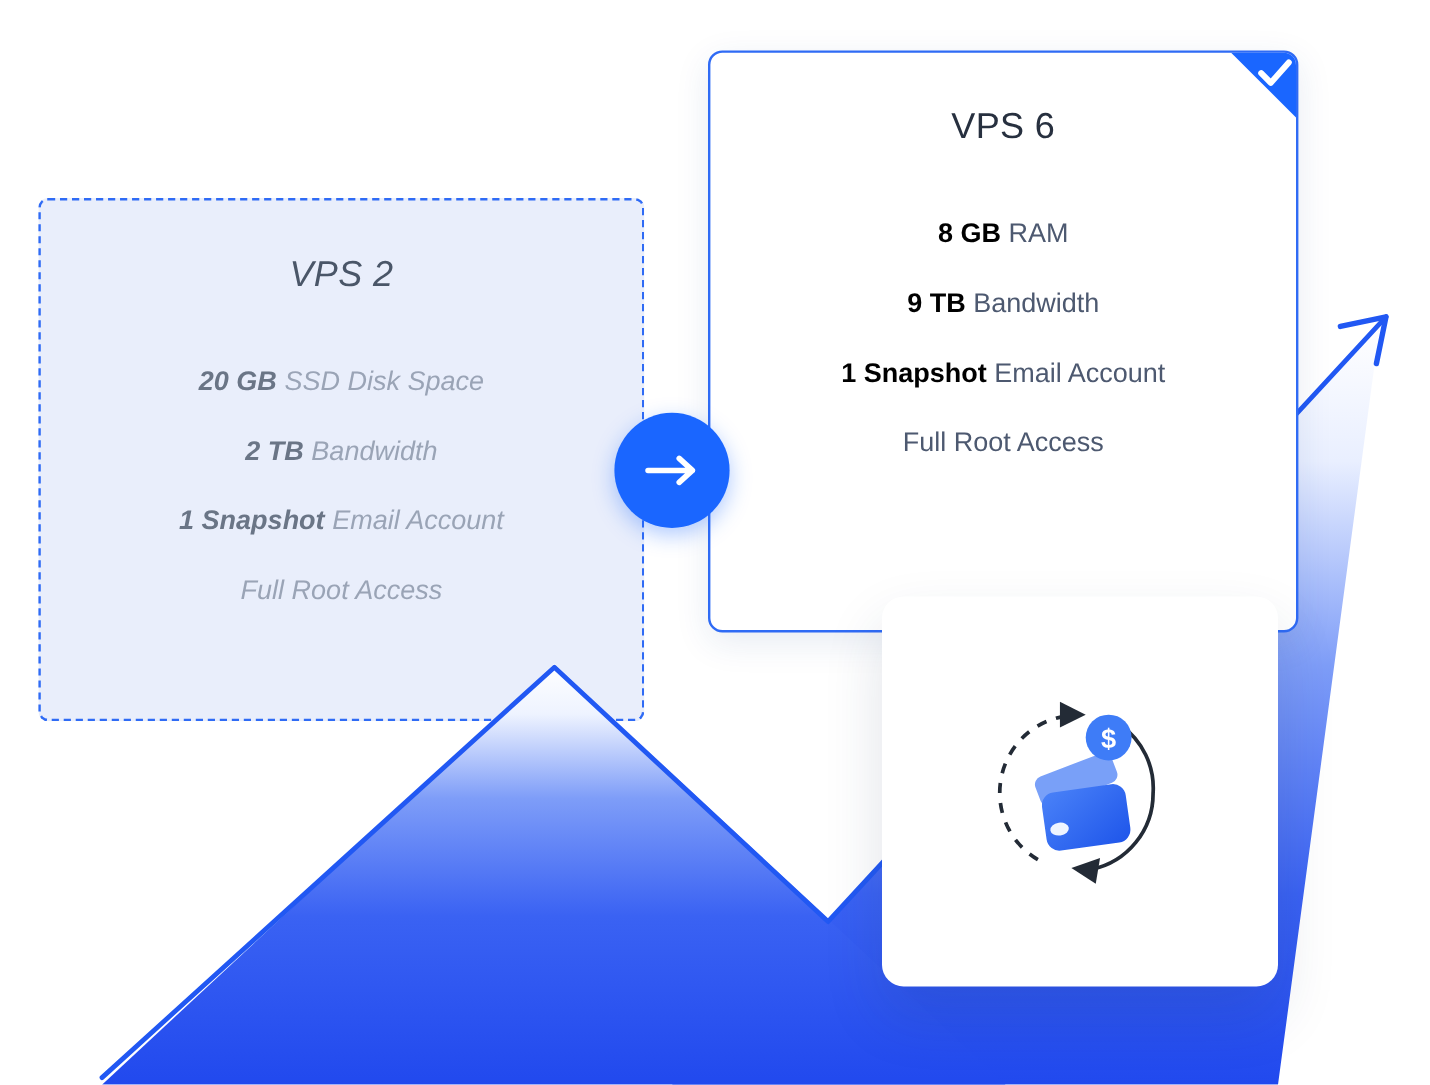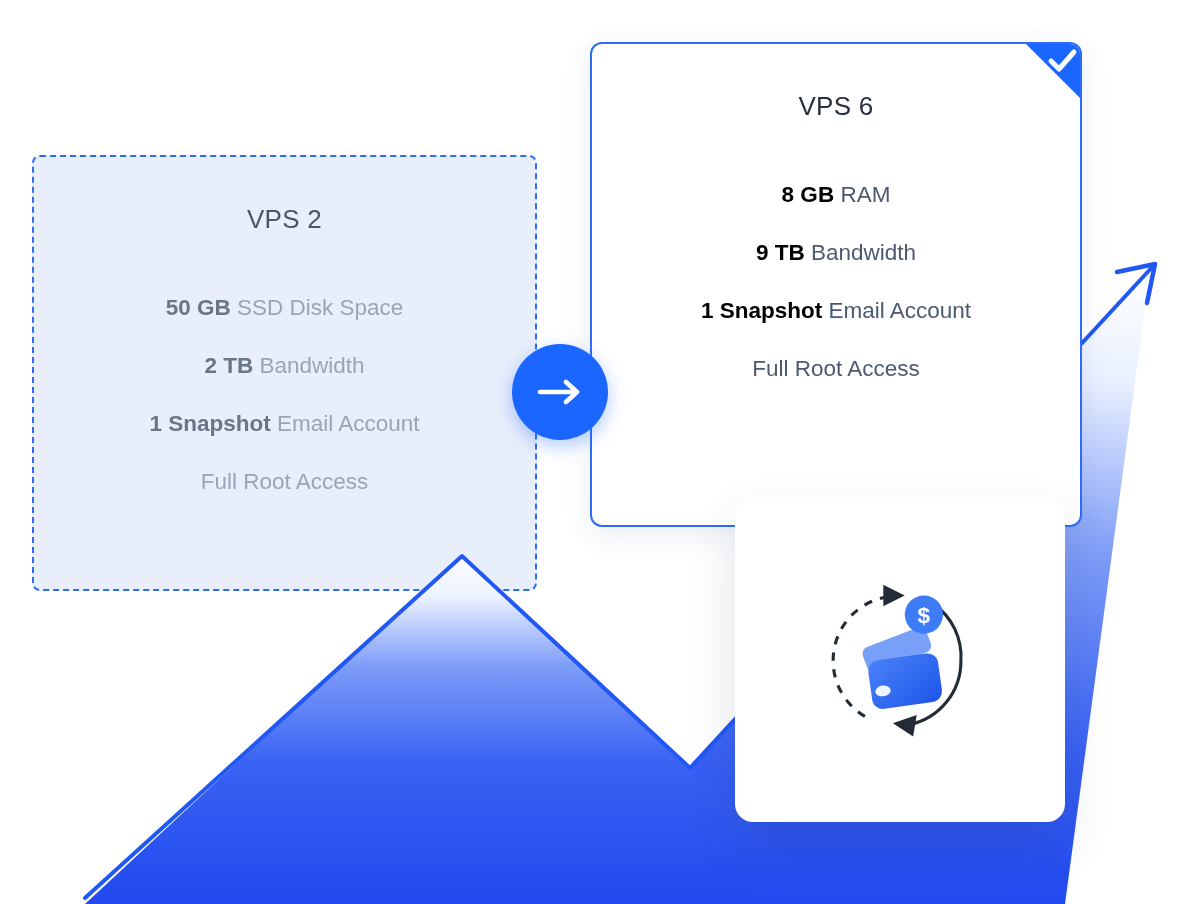--- a/index.html
+++ b/index.html
@@ -13,39 +13,40 @@
   .stage { position: absolute; inset: 0; width: 1192px; height: 904px; }
 
   svg.bg {
     position: absolute; left: 0; top: 0;
     z-index: 2; pointer-events: none;
   }
 
   .card { position: absolute; text-align: center; box-sizing: border-box; }
 
   .card-from {
-    left: 32px; top: 155px; width: 505px; height: 436px;
+    left: 32px; top: 165px; width: 505px; height: 436px;
     background: #e9eefb;
     border: 2px dashed #2f6bf5;
     border-radius: 8px;
     z-index: 1;
+    font-style: italic;
   }
   .card-to {
     left: 590px; top: 42px; width: 492px; height: 485px;
     background: #ffffff;
     border: 2px solid #2f6bf5;
     border-radius: 12px;
     z-index: 3;
     overflow: hidden;
     box-shadow: 0 8px 28px rgba(32, 64, 140, 0.10);
   }
 
   .plan-title {
     margin: 44px 0 0 0;
-    font-size: 26px; line-height: 36px;
+    font-size: 30px; line-height: 36px;
     font-weight: 500; letter-spacing: 0.3px;
   }
   .card-from .plan-title { color: #4a5668; }
   .card-to   .plan-title { color: #27303f; }
 
   .spec-list { margin-top: 42px; }
   .spec { font-size: 22.5px; line-height: 58px; white-space: nowrap; }
   .spec .val { font-weight: 700; }
   .card-from .val { color: #6a7586; }
   .card-from .lbl { color: #9aa4b6; }
@@ -97,21 +98,21 @@
     <polygon points="690,768 1150,270 1065,904 560,904" fill="url(#mgR)"></polygon>
     <polygon points="85,904 462,553 838,904" fill="url(#mgL)"></polygon>
     <polyline points="85,898 462,556 690,768 1155,264" fill="none" stroke="#2158f3" stroke-width="4" stroke-linejoin="round" stroke-linecap="round"></polyline>
     <polyline points="1117,272 1155,264 1147,303" fill="none" stroke="#2158f3" stroke-width="4.5" stroke-linejoin="round" stroke-linecap="round"></polyline>
   </svg>
 
   <div class="card card-from">
     <div class="plan-title">VPS 2</div>
     <div class="spec-list">
       <div class="spec">
-        <span class="val">50 GB</span>
+        <span class="val">20 GB</span>
         <span class="lbl">SSD Disk Space</span>
       </div>
       <div class="spec">
         <span class="val">2 TB</span>
         <span class="lbl">Bandwidth</span>
       </div>
       <div class="spec">
         <span class="val">1 Snapshot</span>
         <span class="lbl">Email Account</span>
       </div>

